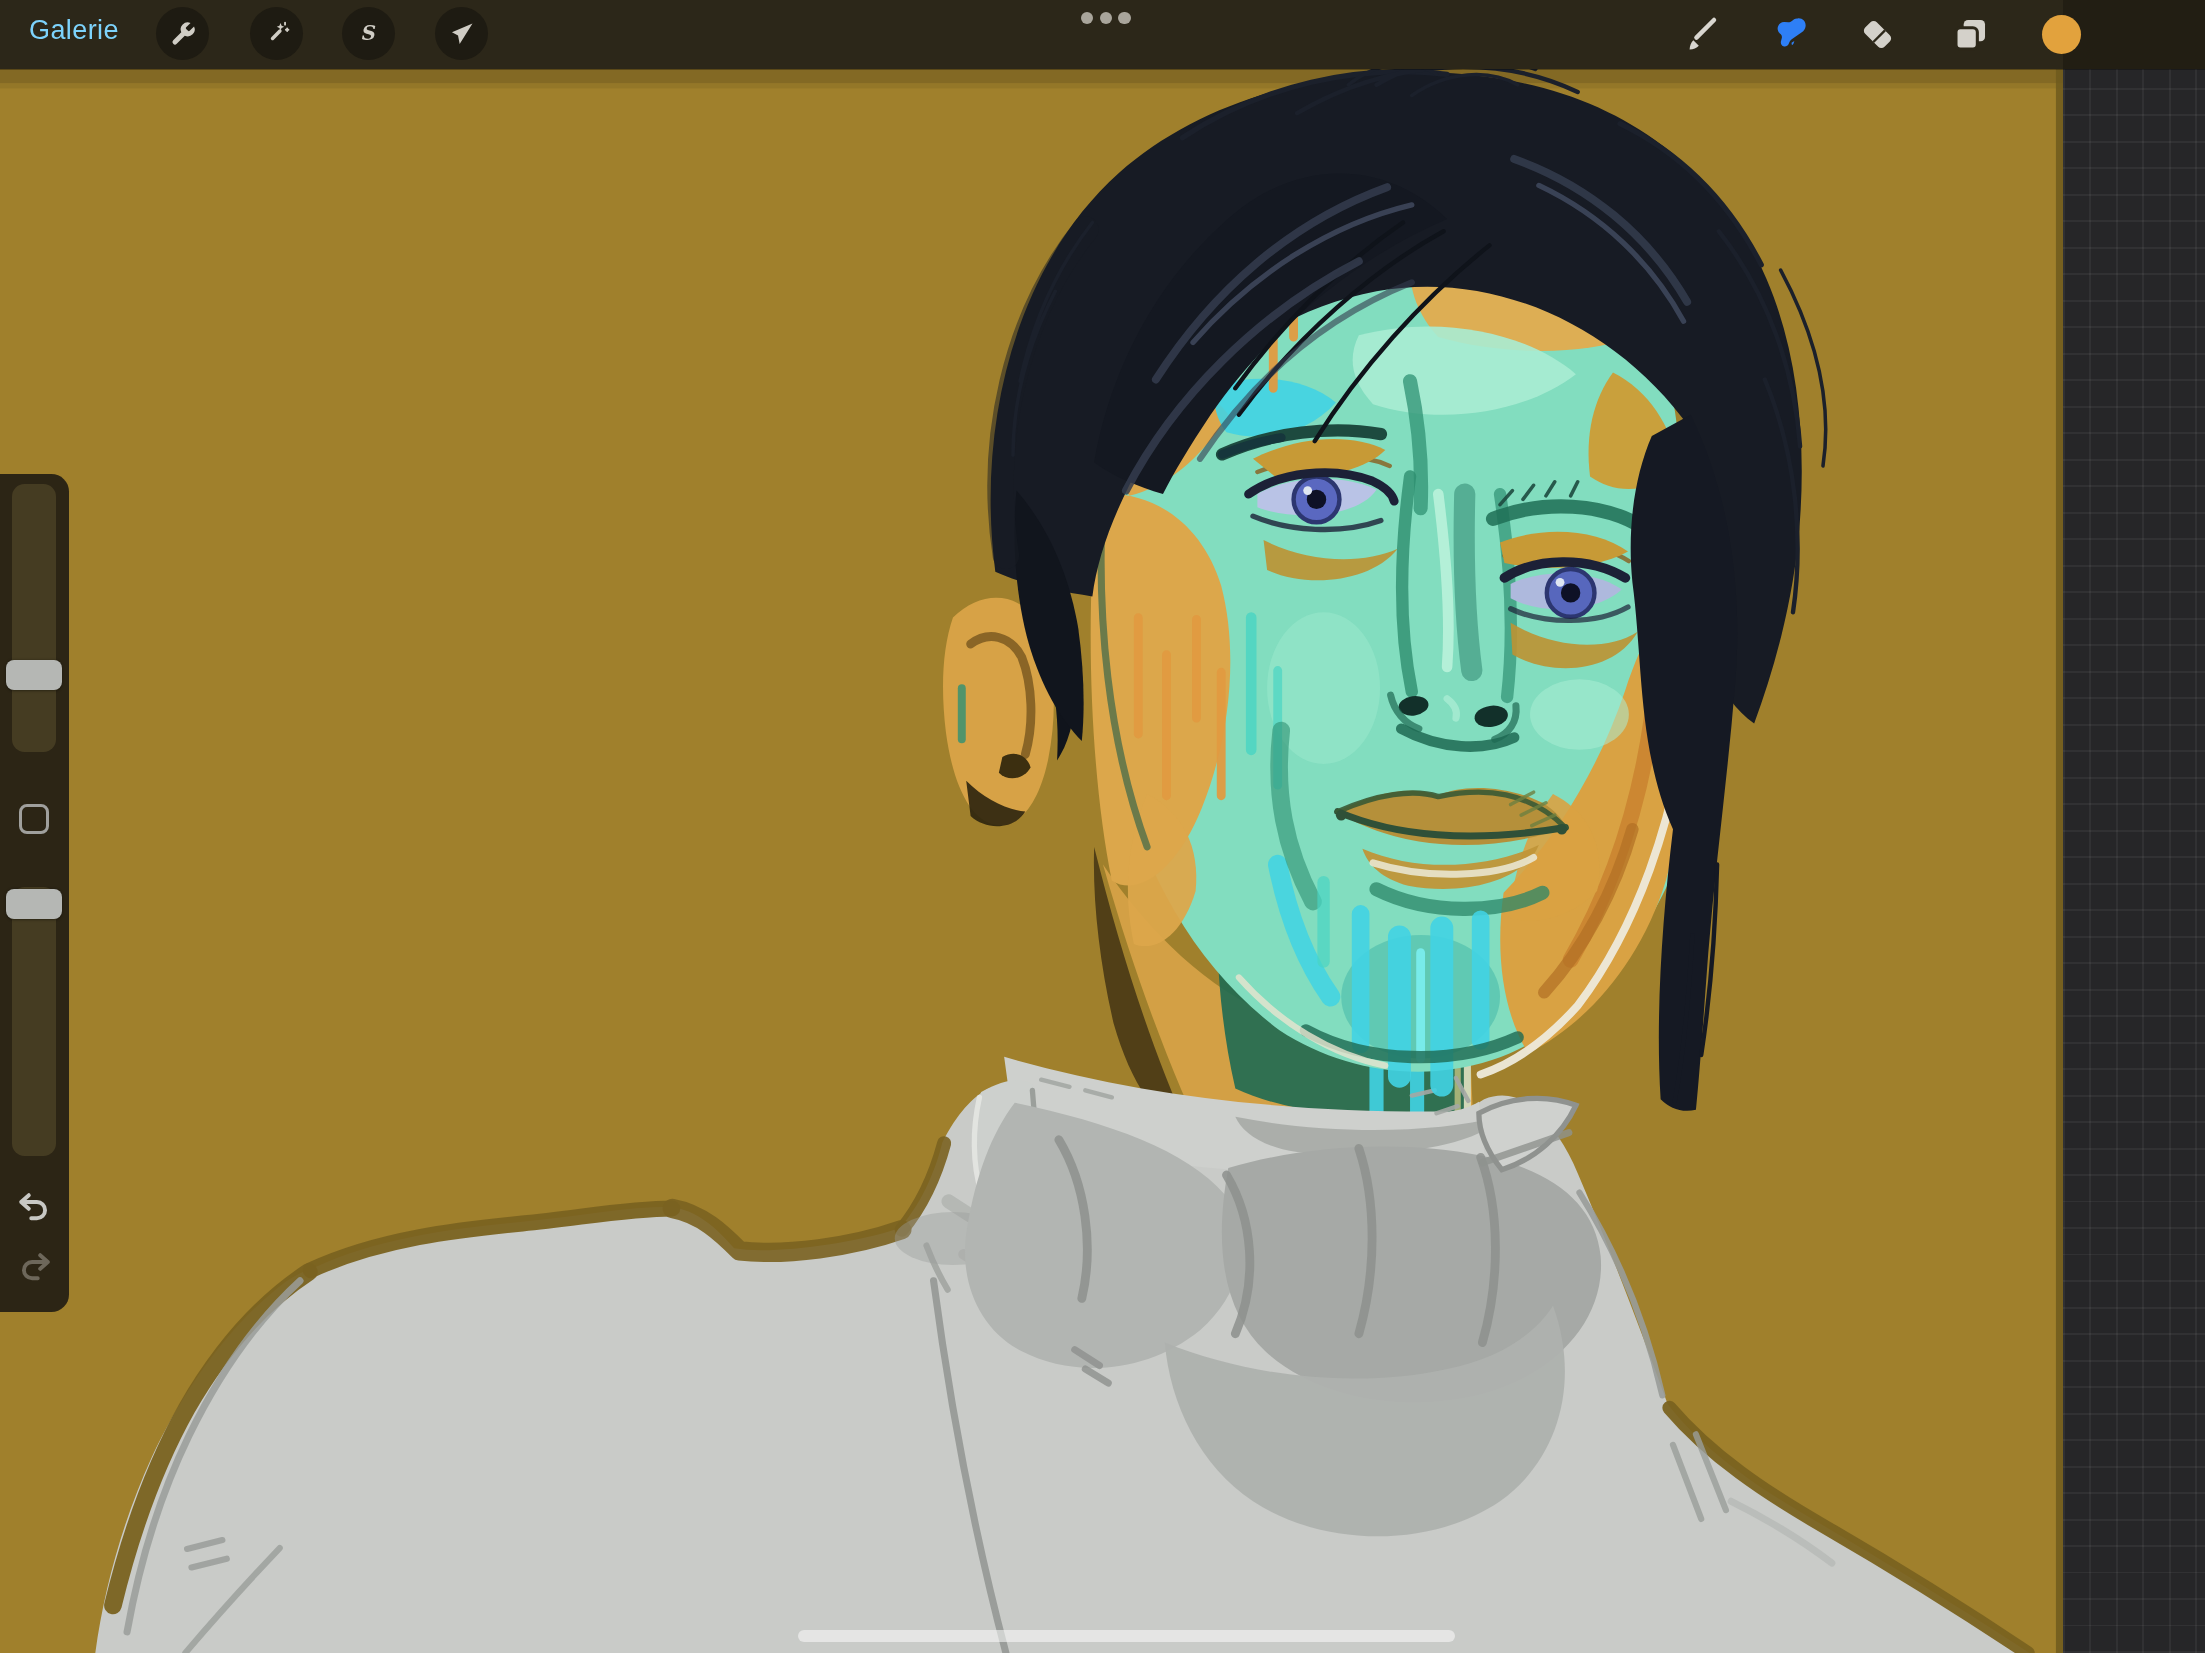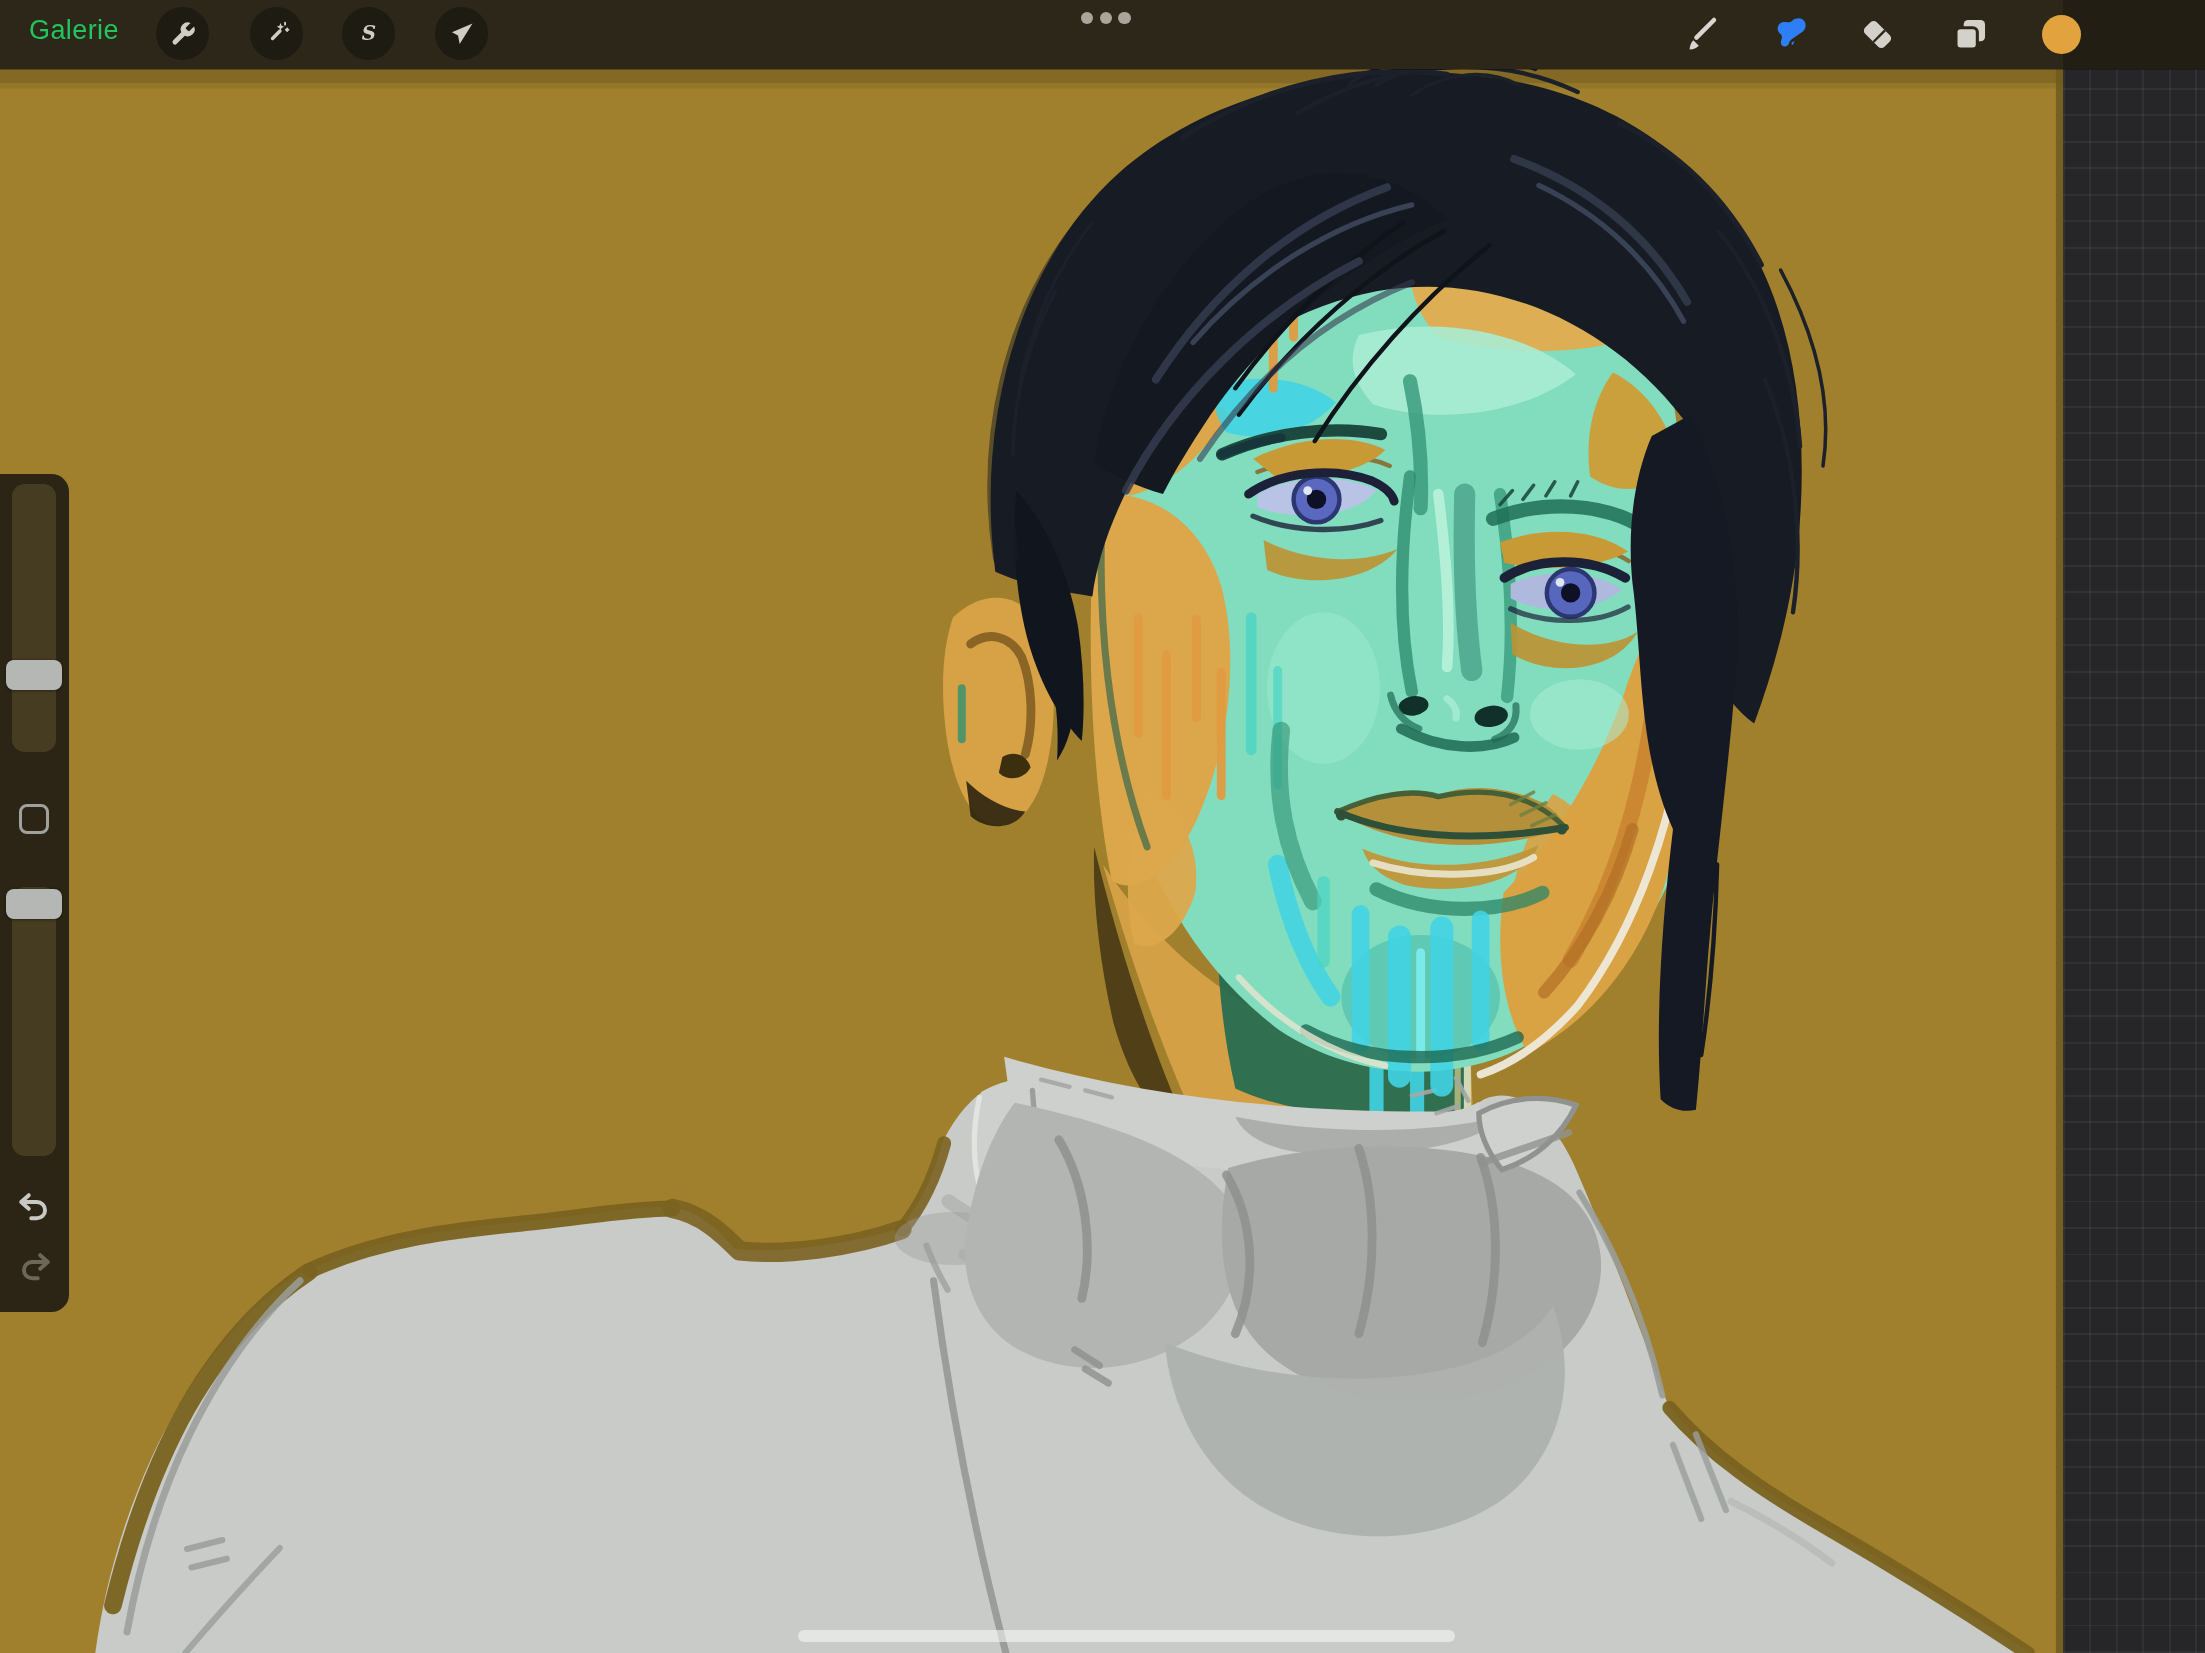--- a/index.html
+++ b/index.html
@@ -19,21 +19,21 @@
       repeating-linear-gradient(0deg, rgba(255,255,255,.05) 0 1.8px, transparent 1.8px 26.5px),
       repeating-linear-gradient(90deg, rgba(255,255,255,.05) 0 1.8px, transparent 1.8px 26.5px);
   }
 
   
   #topbar { position:absolute; left:0; top:0; width:2206px; height:69px;
     background:#2c2719; box-shadow:0 0.9px 0 rgba(0,0,0,.35); z-index:30; }
   #topbar-right-tint { position:absolute; left:2063px; top:0; width:143px; height:69px;
     background:rgba(0,0,0,.22); }
   .gallery-btn { position:absolute; left:29px; top:0; height:60px; display:flex; align-items:center;
-    color:#22c55e; font-size:27px; letter-spacing:0.4px; cursor:default; }
+    color:#7dd3fc; font-size:27px; letter-spacing:0.4px; cursor:default; }
   .circle-btn { position:absolute; top:7px; width:53px; height:53px; border-radius:50%;
     background:#1e1b12; display:flex; align-items:center; justify-content:center; }
   .circle-btn svg { display:block; }
   .dots { position:absolute; top:11.5px; display:flex; gap:6.2px; }
   .dots i { width:12.4px; height:12.4px; border-radius:50%; background:#a9a59b; }
   .tool-btn { position:absolute; top:14px; width:41px; height:41px;
     display:flex; align-items:center; justify-content:center; }
   .color-swatch { position:absolute; top:15px; width:39px; height:39px; border-radius:50%; }
 
   

